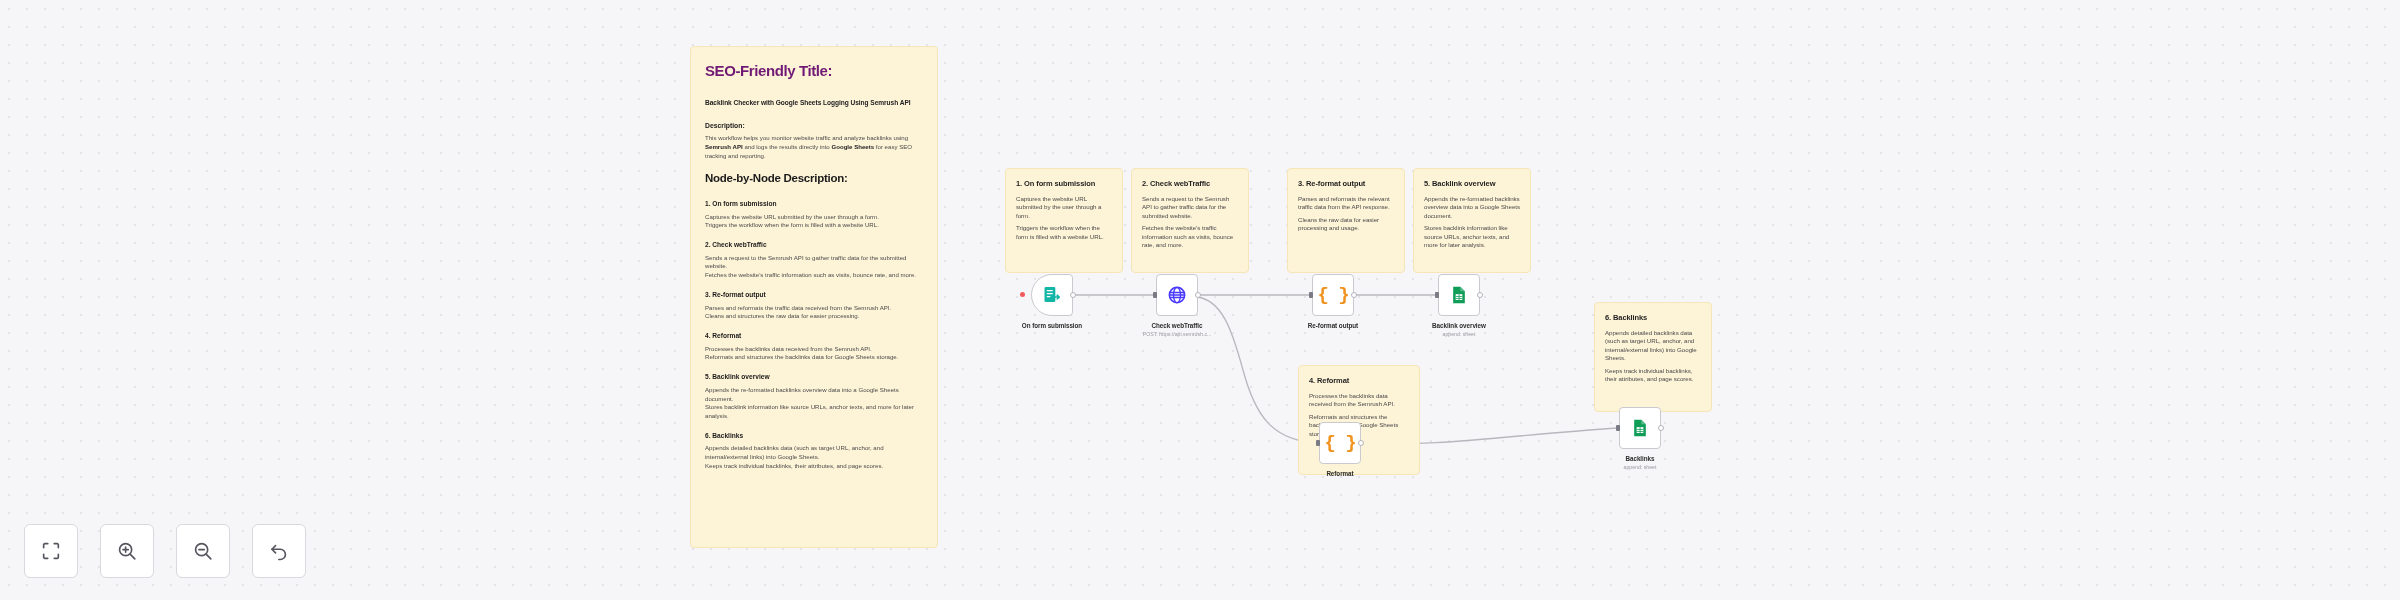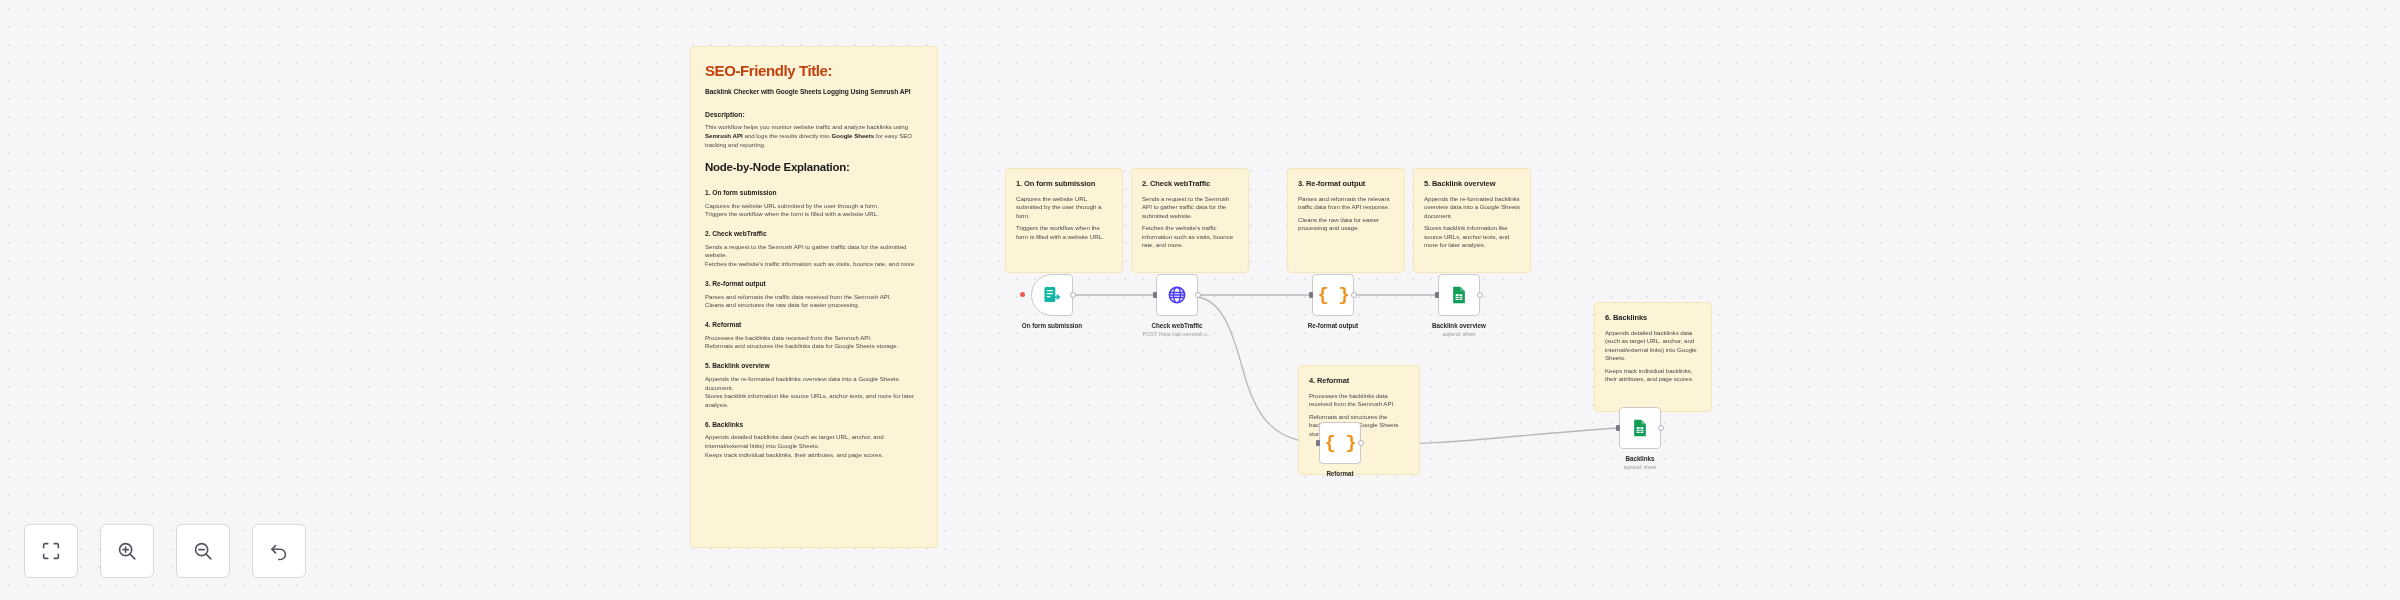--- a/index.html
+++ b/index.html
@@ -42,22 +42,22 @@
     letter-spacing: -.05px;
   }
 
   
   #doc-note {
     left: 690px; top: 46px;
     width: 248px; height: 502px;
     padding: 14px 14px 10px 14px;
   }
   #doc-note .doc-title {
-    font-size: 15px; font-weight: bold; color: #c2410c;
-    letter-spacing: -.4px; margin-bottom: 7px;
+    font-size: 15px; font-weight: bold; color: #701a75;
+    letter-spacing: -.4px; margin-bottom: 18px;
   }
   #doc-note .doc-sub {
     font-size: 6.6px; font-weight: bold; color: #222;
     margin-bottom: 13px; letter-spacing: -.05px;
   }
   #doc-note .sec-head {
     font-size: 6.8px; font-weight: bold; color: #1b1b1b;
     margin-bottom: 4px;
   }
   #doc-note .sec-body {
@@ -175,21 +175,21 @@
 
   <div class="sticky" id="doc-note">
     <div class="doc-title">SEO-Friendly Title:</div>
     <div class="doc-sub">Backlink Checker with Google Sheets Logging Using Semrush API</div>
 
     <div class="sec-head">Description:</div>
     <div class="sec-body">
       <span>This workflow helps you monitor website traffic and analyze backlinks using </span><b>Semrush API</b><span> and logs the results directly into </span><b>Google Sheets</b><span> for easy SEO tracking and reporting.</span>
     </div>
 
-    <div class="h2">Node-by-Node Explanation:</div>
+    <div class="h2">Node-by-Node Description:</div>
 
     <div>
       <div class="num-head">1. On form submission</div>
       <div class="sec-body">
         <div>Captures the website URL submitted by the user through a form.</div>
         <div>Triggers the workflow when the form is filled with a website URL.</div>
       </div>
     </div>
     <div>
       <div class="num-head">2. Check webTraffic</div>

